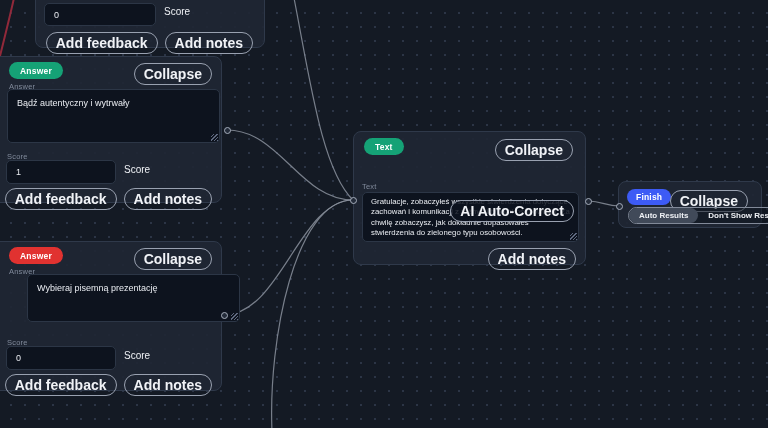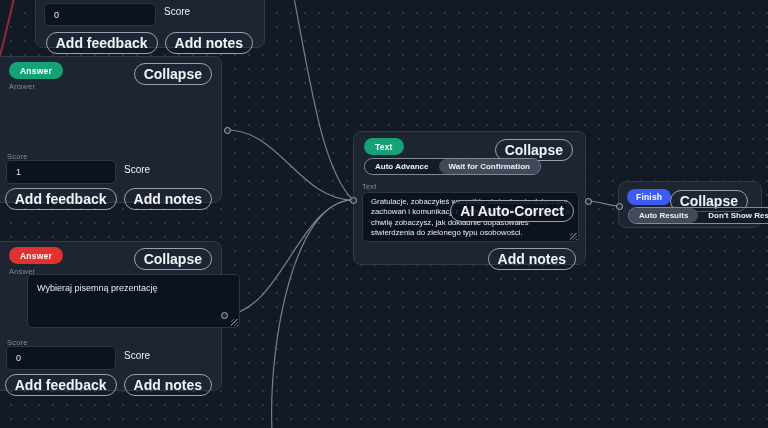--- a/index.html
+++ b/index.html
@@ -85,52 +85,51 @@
     <div class="btn-row" style="right:11px;top:47px;">
       <button class="pill-btn">Add feedback</button>
       <button class="pill-btn">Add notes</button>
     </div>
   </div>
 
   <div class="node" style="left:-18px;top:56px;width:240px;height:147px;">
     <div class="badge green" style="left:26px;top:5px;">Answer</div>
     <button class="pill-btn abs" style="right:9px;top:6px;">Collapse</button>
     <div class="tiny-label" style="left:26px;top:25px;">Answer</div>
+    <div class="ta-wrap" style="left:24px;top:32px;width:213px;height:54px;">
+      <textarea class="field" readonly="" style="">Bądź autentyczny i wytrwały</textarea>
+    </div>
     <div class="tiny-label" style="left:24px;top:95px;">Score</div>
     <input class="field" style="left: 23px; top: 103px; width: 110px; height: 24px;" readonly="" value="1">
     <div class="white-label" style="left:141px;top:107px;">Score</div>
     <div class="btn-row" style="right:9px;top:131px;">
       <button class="pill-btn">Add feedback</button>
       <button class="pill-btn">Add notes</button>
     </div>
   </div>
 
   <div class="node" style="left:-18px;top:241px;width:240px;height:150px;">
     <div class="badge red" style="left:26px;top:5px;">Answer</div>
     <button class="pill-btn abs" style="right:9px;top:6px;">Collapse</button>
     <div class="tiny-label" style="left:26px;top:25px;">Answer</div>
-    <div class="ta-wrap" style="left:24px;top:32px;width:213px;height:54px;padding-left:20px;">
+    <div class="ta-wrap" style="left:24px;top:32px;width:213px;height:48px;padding-left:20px;">
       <textarea class="field" readonly="" style="">Wybieraj pisemną prezentację</textarea>
     </div>
     <div class="tiny-label" style="left:24px;top:96px;">Score</div>
     <input class="field" style="left: 23px; top: 104px; width: 110px; height: 24px;" readonly="" value="0">
     <div class="white-label" style="left:141px;top:108px;">Score</div>
     <div class="btn-row" style="right:9px;top:132px;">
       <button class="pill-btn">Add feedback</button>
       <button class="pill-btn">Add notes</button>
     </div>
   </div>
 
   <div class="node" style="left:353px;top:131px;width:233px;height:134px;">
     <div class="badge green" style="left:10px;top:6px;">Text</div>
     <button class="pill-btn abs" style="right:12px;top:7px;">Collapse</button>
-    <div class="segmented" style="left:10px;top:26px;">
-      <div class="segment">Auto Advance</div>
-      <div class="segment selected">Wait for Confirmation</div>
-    </div>
     <div class="tiny-label" style="left:8px;top:50px;">Text</div>
     <div class="ta-wrap" style="left:8px;top:60px;width:217px;height:50px;">
       <textarea class="field small-text" readonly="" style="">Gratulacje, zobaczyłeś wszystkie stwierdzenia dotyczące zachowań i komunikacji z różnymi typami osobowości. Za chwilę zobaczysz, jak dokładnie dopasowałeś stwierdzenia do zielonego typu osobowości.</textarea>
       <button class="pill-btn ai-btn">AI Auto-Correct</button>
     </div>
     <button class="pill-btn abs" style="right:9px;top:116px;">Add notes</button>
   </div>
 
   <div class="node" style="left:618px;top:181px;width:144px;height:47px;">
     <div class="badge blue" style="left:8px;top:7px;padding:3px 9px;">Finish</div>

